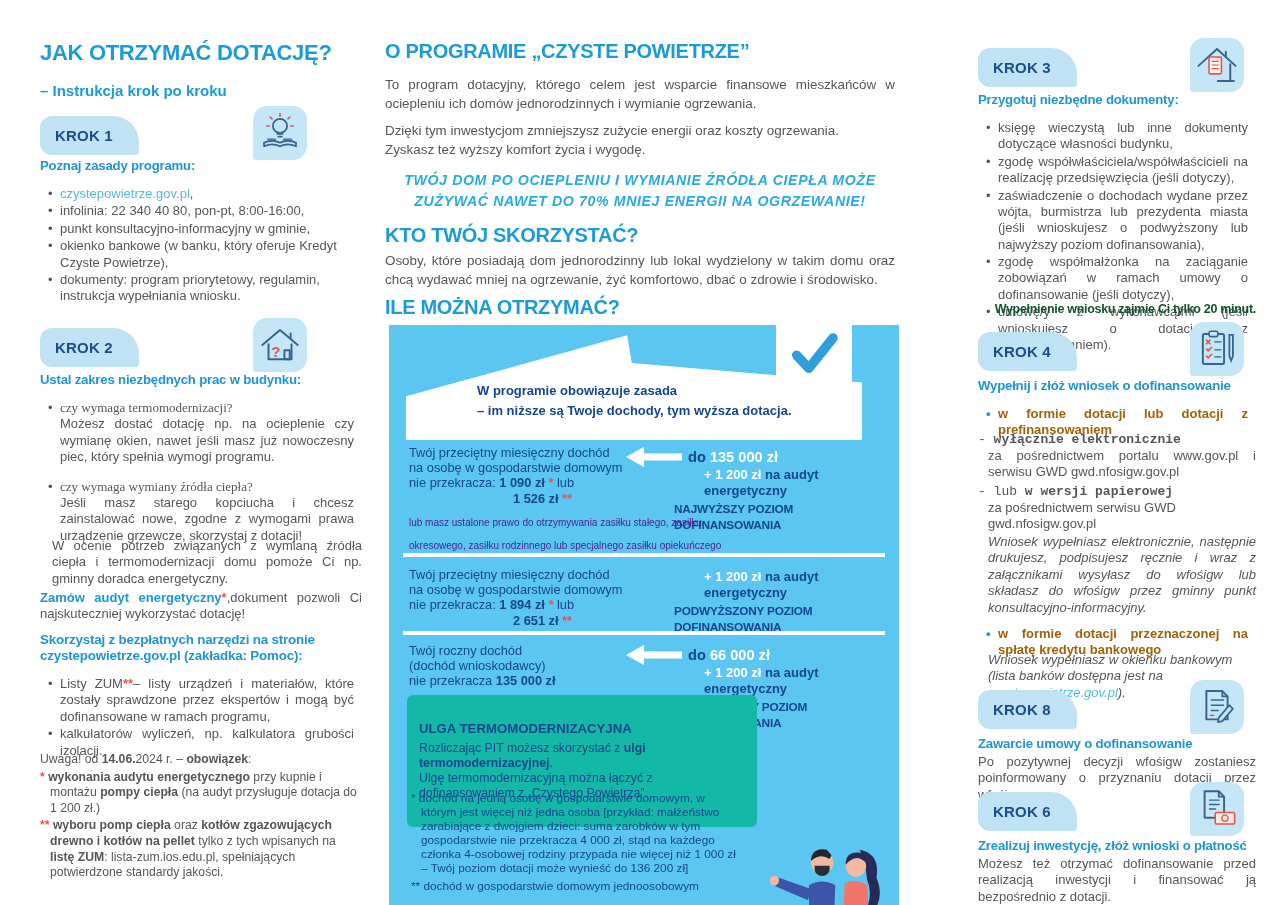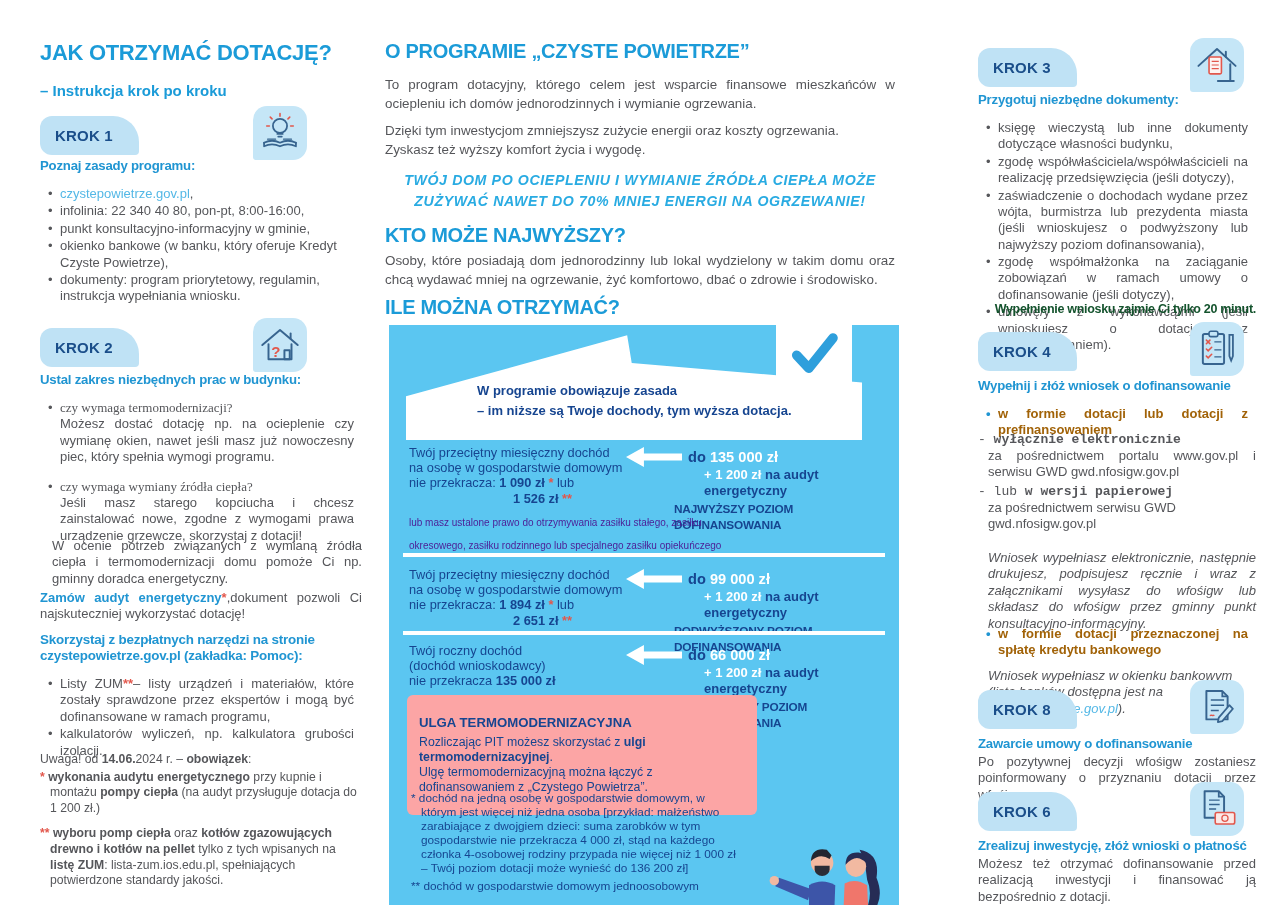--- a/index.html
+++ b/index.html
@@ -61,31 +61,31 @@
   .tright{position:absolute;left:237px;top:2px;width:270px;color:#164590;
           font-size:13px;line-height:16px;}
   .amline{font-size:14.6px;}
   .arrow{display:inline-block;width:56px;height:20px;background:#fff;vertical-align:-5px;
          margin-right:6px;clip-path:polygon(0 50%,32% 0,32% 32%,100% 32%,100% 68%,32% 68%,32% 100%);}
   .bonus{margin-left:78px;}
   .level{margin-left:48px;font-size:11.8px;font-weight:bold;letter-spacing:-0.2px;margin-top:2px;}
   .extra{position:absolute;left:20px;top:186px;width:330px;color:#4c1d95;
          font-size:10px;line-height:23px;}
   .sep{position:absolute;left:14px;right:14px;height:4px;background:#fff;}
-  .ulga{position:absolute;left:18px;top:370px;width:326px;background:#fca5a5;border-radius:6px;
-        padding:20px 12px;color:#164590;font-size:12.3px;line-height:1.22;}
+  .ulga{position:absolute;left:18px;top:370px;width:326px;background:#14b8a6;border-radius:6px;
+        padding:26px 12px;color:#164590;font-size:12.3px;line-height:1.22;}
   .ulga-title{font-weight:bold;font-size:13.2px;margin-bottom:4px;}
   .pfn{position:absolute;left:22px;top:466px;width:330px;color:#164590;}
   .pfn .fn{font-size:11.8px;line-height:14px;margin-bottom:4px;}
   .family{position:absolute;right:0;bottom:2px;width:150px;height:186px;}
 
   .note20{font-weight:bold;color:#14532d;font-size:12.5px;letter-spacing:-0.3px;white-space:nowrap;text-align:right;}
   .dline{font-size:13px;line-height:1.26;font-family:Liberation Mono, monospace;}
   .dbody{padding-left:10px;font-size:13px;line-height:1.26;}
-  .ital{font-style:italic;color:#55565A;margin-top:16px;}
+  .ital{font-style:italic;color:#55565A;}
 </style>
 </head>
 <body>
 
 <div>
 
 <section class="col col1">
   <h1 class="h-big abs" style="top:0">JAK OTRZYMAĆ DOTACJĘ?</h1>
   <div class="sub abs" style="top:42px">– Instrukcja krok po kroku</div>
 
@@ -148,31 +148,31 @@
 
   <div class="lead abs" style="top:592px;font-size:13.4px">Skorzystaj z bezpłatnych narzędzi na stronie czystepowietrze.gov.pl (zakładka: Pomoc):</div>
   <ul class="blist abs just" style="top:628px">
     <li><span>Listy ZUM</span><span class="red">**</span><span>– listy urządzeń i materiałów, które zostały sprawdzone przez ekspertów i mogą być dofinansowane w ramach programu,</span></li>
     <li><span>kalkulatorów wyliczeń, np. kalkulatora grubości izolacji.</span></li>
   </ul>
 
   <div class="abs" style="top:712px">
     <div class="fn"><span>Uwaga! od </span><span class="b">14.06.</span><span>2024 r. – </span><span class="b">obowiązek</span><span>:</span></div>
     <div class="fn hang" style="margin-top:2px"><span class="red">* </span><span class="b">wykonania audytu energetycznego</span><span> przy kupnie i montażu </span><span class="b">pompy ciepła</span><span> (na audyt przysługuje dotacja do 1 200 zł.)</span></div>
-    <div class="fn hang" style="margin-top:10px"><span class="red">** </span><span class="b">wyboru pomp ciepła</span><span> oraz </span><span class="b">kotłów zgazowujących drewno i kotłów na pellet</span><span> tylko z tych wpisanych na </span><span class="b">listę ZUM</span><span>: lista-zum.ios.edu.pl, spełniających potwierdzone standardy jakości.</span></div>
+    <div class="fn hang" style="margin-top:2px"><span class="red">** </span><span class="b">wyboru pomp ciepła</span><span> oraz </span><span class="b">kotłów zgazowujących drewno i kotłów na pellet</span><span> tylko z tych wpisanych na </span><span class="b">listę ZUM</span><span>: lista-zum.ios.edu.pl, spełniających potwierdzone standardy jakości.</span></div>
   </div>
 </section>
 
 <section class="col col2">
   <h1 class="h-mid blk" style="top:0">O PROGRAMIE „CZYSTE POWIETRZE”</h1>
   <p class="p blk just" style="top:36px">To program dotacyjny, którego celem jest wsparcie finansowe mieszkańców w ociepleniu ich domów jednorodzinnych i wymianie ogrzewania.</p>
   <p class="p blk pre" style="top:82px">Dzięki tym inwestycjom zmniejszysz zużycie energii oraz koszty ogrzewania.
 Zyskasz też wyższy komfort życia i wygodę.</p>
   <div class="callout blk" style="top:130px">TWÓJ DOM PO OCIEPLENIU I WYMIANIE ŹRÓDŁA CIEPŁA MOŻE ZUŻYWAĆ NAWET DO 70% MNIEJ ENERGII NA OGRZEWANIE!</div>
-  <h2 class="h-mid blk" style="top:184px">KTO MOŻE NAJWYŻSZY?</h2>
+  <h2 class="h-mid blk" style="top:184px">KTO TWÓJ SKORZYSTAĆ?</h2>
   <p class="p blk just" style="top:212px">Osoby, które posiadają dom jednorodzinny lub lokal wydzielony w takim domu oraz chcą wydawać mniej na ogrzewanie, żyć komfortowo, dbać o zdrowie i środowisko.</p>
   <h2 class="h-mid blk" style="top:256px">ILE MOŻNA OTRZYMAĆ?</h2>
 
   <div class="panel">
     <div class="house"></div>
     <div class="house-text pre">W programie obowiązuje zasada
 – im niższe są Twoje dochody, tym wyższa dotacja.</div>
     <div class="check-tab">
       <svg viewBox="0 0 60 52" style="width:52px;height:45px">
         <path d="M10 28 24 43 52 8" fill="none" stroke="#2E9FDC" stroke-width="11" stroke-linecap="round" stroke-linejoin="round"></path>
@@ -196,21 +196,20 @@
     <div class="sep" style="top:228px"></div>
 
     <div class="tier" style="top:242px">
       <div class="tleft">
         <div><span>Twój przeciętny miesięczny dochód</span></div>
         <div><span>na osobę w gospodarstwie domowym</span></div>
         <div><span>nie przekracza: </span><span class="b">1 894 zł</span><span class="red"> *</span><span> lub</span></div>
         <div class="l4"><span class="b">2 651 zł</span><span class="red"> **</span></div>
       </div>
       <div class="tright">
-        <div class="amline"><span class="arrow"></span><span><span class="nb">do </span><span class="wb">99 000 zł</span></span></div>
         <div class="bonus"><span class="wb">+ 1 200 zł</span><span class="nb"> na audyt energetyczny</span></div>
         <div class="level">PODWYŻSZONY POZIOM DOFINANSOWANIA</div>
       </div>
     </div>
     <div class="sep" style="top:306px"></div>
 
     <div class="tier" style="top:318px">
       <div class="tleft">
         <div><span>Twój roczny dochód</span></div>
         <div><span>(dochód wnioskodawcy)</span></div>

